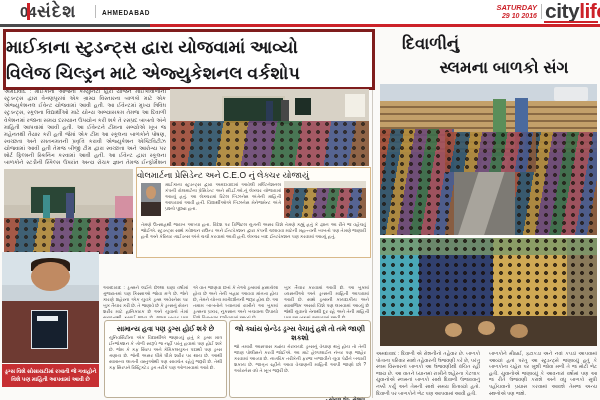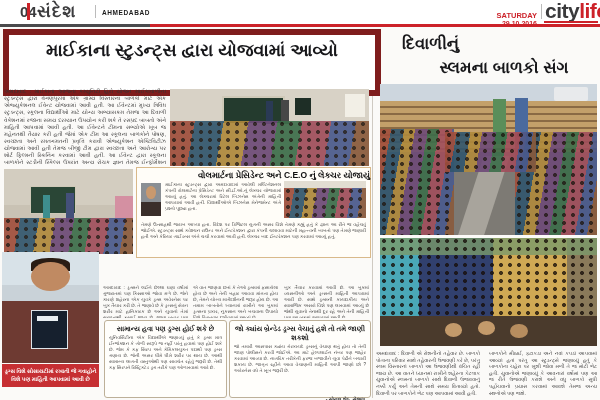--- a/index.html
+++ b/index.html
@@ -10,29 +10,29 @@
   #hdr{position:absolute;left:0;top:0;width:600px;height:24px;background:#fff;}
   .pageno{font-size:15px;font-weight:bold;color:#3b3b3d;}
   .masthead{font-size:17px;font-weight:bold;color:#3b3b3d;letter-spacing:1px;}
   .edition{font-size:6.5px;font-weight:bold;color:#1a1a1a;letter-spacing:.6px;}
   .day{font-size:7.5px;font-weight:bold;color:#cc2229;text-align:right;line-height:8px;}
   .date{font-size:7px;font-weight:bold;color:#cc2229;text-align:right;}
   .logo{font-size:21px;font-weight:bold;letter-spacing:-.5px;line-height:22px;}
   .logo .c{color:#3a3a3c}.logo .l{color:#cc2229}
   .hbar1{background:#4a4a4c;} .hbar2{background:#cc2229;}
   
-  .hl-box{border:6px solid #7f1d1d;background:#fff;text-align:center;}
+  .hl-box{border:3px solid #7f1d1d;background:#fff;}
   .hl{font-weight:bold;color:#17171a;font-size:17.5px;line-height:26px;white-space:nowrap;}
   .hl2{font-weight:bold;color:#17171a;font-size:16.5px;line-height:24px;}
   .hl-flex{display:flex;justify-content:space-between;font-weight:bold;color:#17171a;font-size:16.5px;line-height:24px;}
   .hl-drugs{font-weight:bold;color:#17171a;font-size:19px;text-align:center;white-space:nowrap;}
   
   .bt{font-size:5.5px;line-height:1.3;text-align:justify;color:#333;}
   .bt-xs{font-size:4.6px;line-height:1.32;text-align:justify;color:#3a3a3a;}
-  .subhead{font-size:8.5px;font-weight:bold;color:#111;text-align:right;line-height:11px;white-space:nowrap;}
+  .subhead{font-size:8.5px;font-weight:normal;color:#111;text-align:left;line-height:11px;white-space:nowrap;}
   .boxtitle{font-size:7px;font-weight:bold;color:#161616;text-align:center;line-height:9px;}
   .byline{font-size:5px;font-weight:bold;color:#222;text-align:right;}
   .caption{background:#c62f33;color:#fff;font-size:5.6px;font-weight:bold;text-align:center;
            line-height:1.5;padding:3px 2px;}
   .vdiv{background:#cfcac2;width:1px;}
   .box{border:1px solid #bdb098;border-radius:3px;background:#fffefb;}
   .wbox{border:1px solid #d9b98a;background:#fffdf8;}
   
   .photo{position:absolute;overflow:hidden;background:#c9c2b4;}
   .photo .abs{position:absolute;}
@@ -47,35 +47,36 @@
 <body>
 
 <div id="page">
 
   <div id="hdr">
     <div class="abs pageno" style="left:20px;top:3px;">04</div>
     <div class="abs" style="left:27px;top:3px;width:3px;height:17px;background:#cc2229;"></div>
     <div class="abs masthead" style="left:37px;top:2px;">સંદેશ</div>
     <div class="abs" style="left:95px;top:5px;width:1px;height:13px;background:#bbb;"></div>
     <div class="abs edition" style="left:102px;top:9px;">AHMEDABAD</div>
-    <div class="abs" style="left:495px;top:12px;width:42px;">
+    <div class="abs" style="left:495px;top:4px;width:42px;font-style:italic;">
       <div class="day">SATURDAY</div>
       <div class="date">29 10 2016</div>
     </div>
     <div class="abs" style="left:541px;top:4px;width:1px;height:15px;background:#bbb;"></div>
     <div class="abs logo" style="left:545px;top:0px;"><span class="c">city</span><span class="l">life</span></div>
     <div class="abs" style="left:544px;top:21px;width:54px;height:2px;background:#cc2229;"></div>
   </div>
   <div class="abs hbar1" style="left:0;top:24px;width:150px;height:3px;"></div>
   <div class="abs hbar2" style="left:150px;top:24px;width:450px;height:3px;"></div>
 
   <div class="abs vdiv" style="left:372px;top:29px;height:369px;"></div>
 
   <div class="abs hl-box" style="left:3px;top:29px;width:366px;height:55px;">
     <div class="hl" style="margin-top:2px;">માઈકાના સ્ટુડન્ટ્સ દ્વારા યોજવામાં આવ્યો</div>
+    <div class="hl">વિલેજ ચિલ્ડ્રન માટે એજ્યુકેશનલ વર્કશોપ</div>
   </div>
   <div class="abs bt" style="left:4px;top:88px;width:162px;height:78px;overflow:hidden;">અમદાવાદ : માઈકાના આજના કમ્યુનિટી હિરો યોજન માઈકાવાળીના સ્ટુડન્ટ્સ દ્વારા વેગણપુરમાં એક ગ્રામ્ય વિસ્તારના બાળકો માટે એક એજ્યુકેશનલ ઈવેન્ટ યોજવામાં આવી હતી. આ ઈવેન્ટમાં મુખ્ય ત્રિવિધ સ્ટુડન્ટ્સ, સ્કૂલના વિદ્યાર્થીઓ માટે યોગ્ય અભ્યાસક્રમ તેમજ આ દિવાળી વેકેશનમાં રજાના સમય દરમ્યાન ઉપયોગ કરી શકે તે રસપ્રદ બાબતો અંગે માહિતી આપવામાં આવી હતી. આ ઈવેન્ટને ટીમના સભ્યોએ ખૂબ જ મહેનતથી તૈયાર કરી હતી જેમાં એક ટીમ આ સ્કૂલના બાળકોને પોષણ, સ્વચ્છતા અને રમતગમતની પ્રવૃત્તિ કરાવી એજ્યુકેશન એક્ટિવિટીઝ યોજવામાં આવી હતી તેમજ બીજી ટીમ દ્વારા સ્વચ્છતા અને આરોગ્ય પર શોર્ટ ફિલ્મની સ્ક્રિનિંગ કરવામાં આવી હતી. આ ઈવેન્ટ દ્વારા સ્કૂલના બાળકોને સ્ટડીની સ્કિલ્સ ઉપરાંત અન્ય રોચક જ્ઞાન તેમજ ઈન્ફોર્મેશન આપવામાં આવ્યું હતું. સ્ટુડન્ટ્સે જણાવ્યું હતું કે ભવિષ્યમાં પણ આવા વર્કશોપ યોજાતા રહેશે અને વધુ ગામડાંના બાળકો સુધી પહોંચવાનો પ્રયાસ કરવામાં આવશે.</div>
 
   <div class="photo" style="left:170px;top:89px;width:199px;height:77px;">
     <div class="abs" style="left:0;top:0;width:100%;height:45%;background:#d8d2c6;"></div>
     <div class="abs" style="left:26%;top:9%;width:30%;height:33%;background:#243b2e;border:2px solid #cfc9b8;"></div>
     <div class="abs" style="left:63%;top:12%;width:8%;height:22%;background:#1e2e26;"></div>
     <div class="abs" style="right:2%;top:6%;width:10%;height:30%;background:#f2efe6;"></div>
     <div class="abs" style="left:48%;top:16%;width:4%;height:30%;background:#2a3a55;"></div>
     <div class="abs" style="left:56%;top:14%;width:4%;height:32%;background:#474747;"></div>

